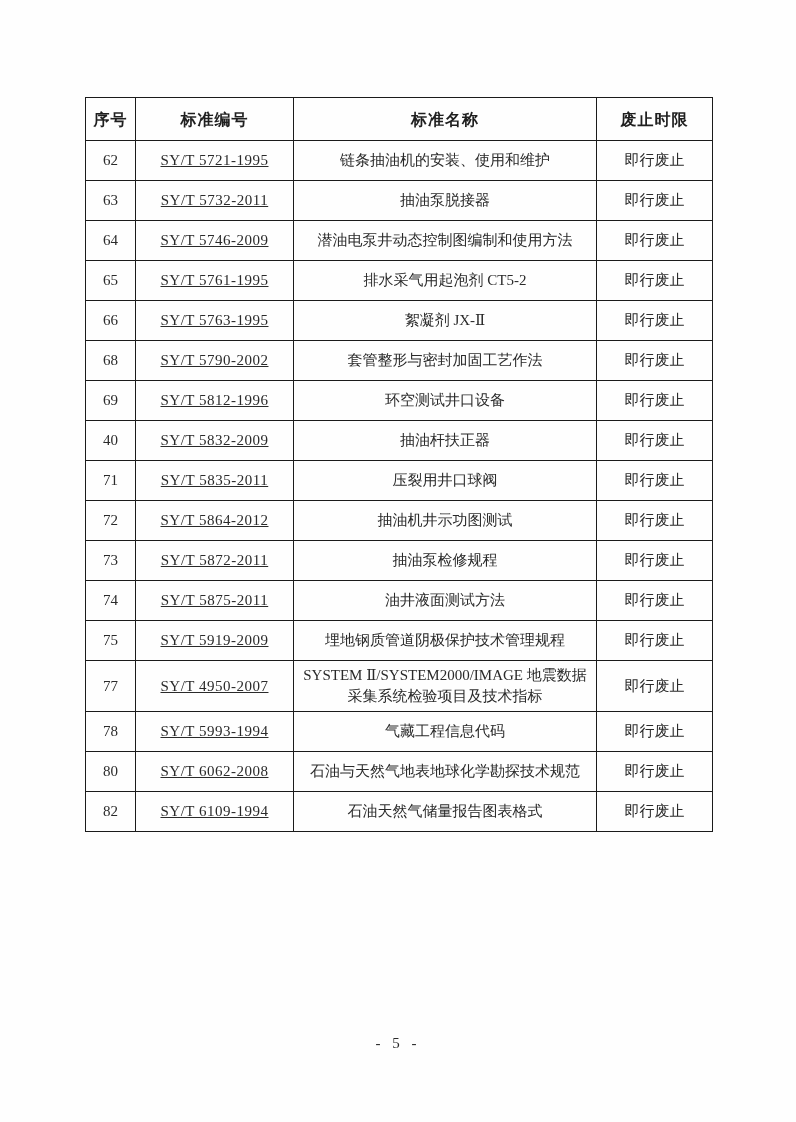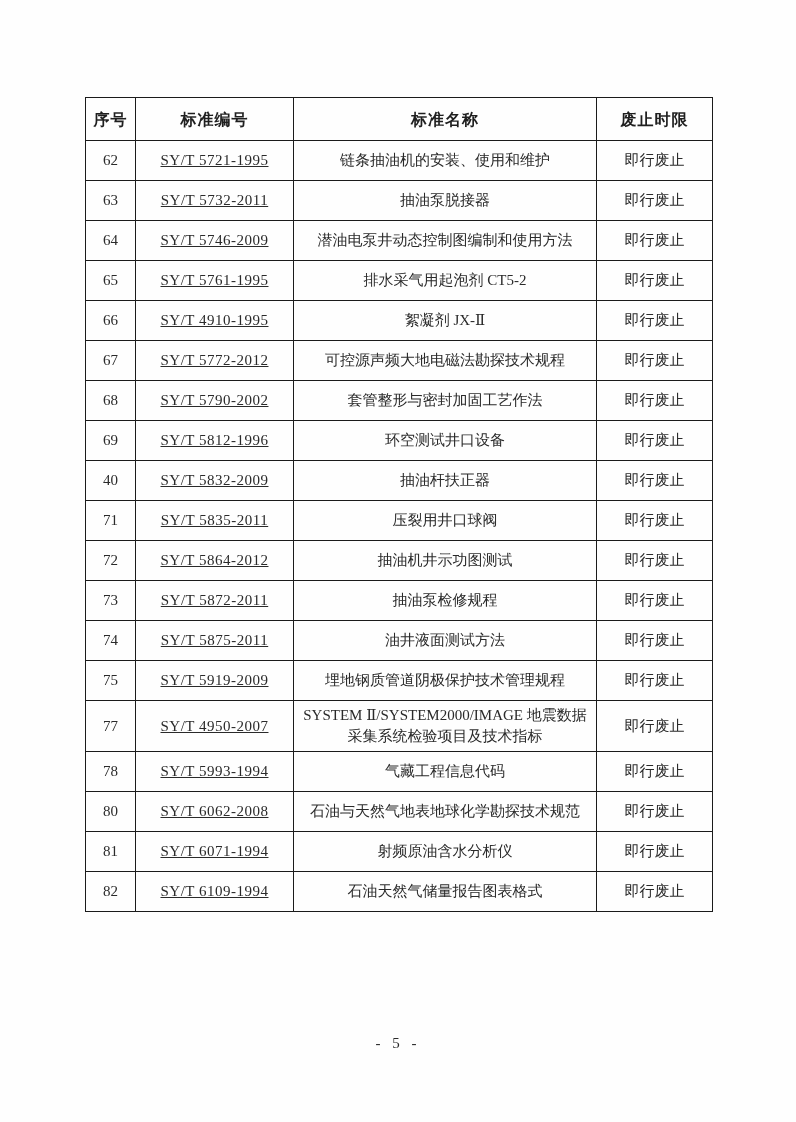--- a/index.html
+++ b/index.html
@@ -98,28 +98,22 @@
       <td class="cell-dead">即行废止</td>
     </tr>
         <tr>
       <td class="cell-no">65</td>
       <td class="cell-code">SY/T 5761-1995</td>
       <td class="cell-name">排水采气用起泡剂 CT5-2</td>
       <td class="cell-dead">即行废止</td>
     </tr>
         <tr>
       <td class="cell-no">66</td>
-      <td class="cell-code">SY/T 4910-1995</td>
+      <td class="cell-code">SY/T 5763-1995</td>
       <td class="cell-name">絮凝剂 JX-Ⅱ</td>
-      <td class="cell-dead">即行废止</td>
-    </tr>
-        <tr>
-      <td class="cell-no">67</td>
-      <td class="cell-code">SY/T 5772-2012</td>
-      <td class="cell-name">可控源声频大地电磁法勘探技术规程</td>
       <td class="cell-dead">即行废止</td>
     </tr>
         <tr>
       <td class="cell-no">68</td>
       <td class="cell-code">SY/T 5790-2002</td>
       <td class="cell-name">套管整形与密封加固工艺作法</td>
       <td class="cell-dead">即行废止</td>
     </tr>
         <tr>
       <td class="cell-no">69</td>
@@ -175,26 +169,20 @@
       <td class="cell-name">气藏工程信息代码</td>
       <td class="cell-dead">即行废止</td>
     </tr>
         <tr>
       <td class="cell-no">80</td>
       <td class="cell-code">SY/T 6062-2008</td>
       <td class="cell-name">石油与天然气地表地球化学勘探技术规范</td>
       <td class="cell-dead">即行废止</td>
     </tr>
         <tr>
-      <td class="cell-no">81</td>
-      <td class="cell-code">SY/T 6071-1994</td>
-      <td class="cell-name">射频原油含水分析仪</td>
-      <td class="cell-dead">即行废止</td>
-    </tr>
-        <tr>
       <td class="cell-no">82</td>
       <td class="cell-code">SY/T 6109-1994</td>
       <td class="cell-name">石油天然气储量报告图表格式</td>
       <td class="cell-dead">即行废止</td>
     </tr>
       </tbody>
   </table>
 
   <div class="footer">- 5 -</div>
 

